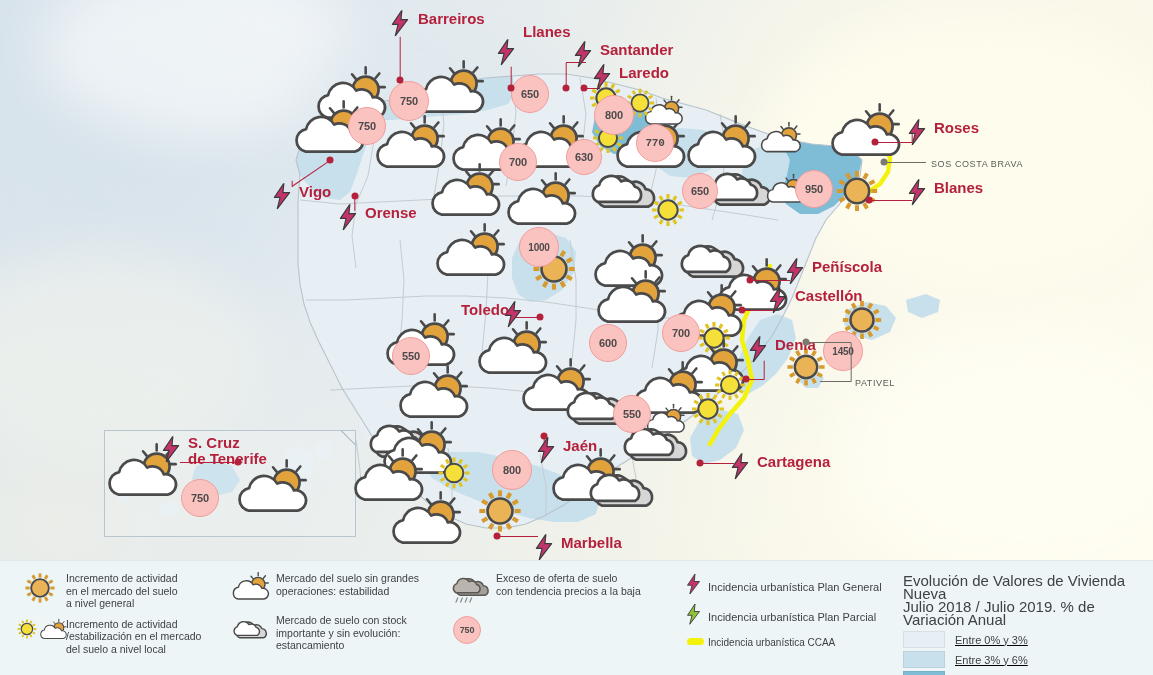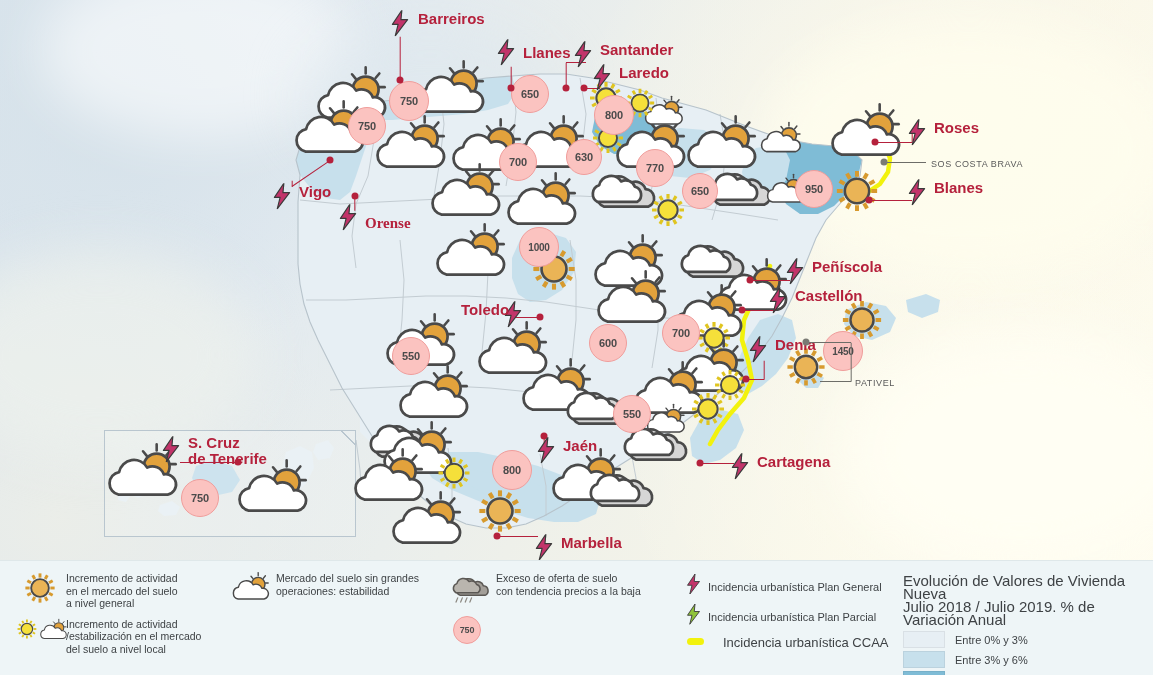--- a/index.html
+++ b/index.html
@@ -59,21 +59,21 @@
   #legend{
     position:absolute;left:0;top:560px;width:1153px;height:115px;
     background:#eef5f7;border-top:1px solid #dfe8ea;border-bottom:3px solid #cfe0e4;
   }
   .lg-col{position:absolute;top:10px;}
   .lg-row{display:flex;align-items:flex-start;margin-bottom:7px;}
   .lg-ico{flex:0 0 auto;display:flex;align-items:center;justify-content:center;}
   .lg-txt{font-size:10.5px;line-height:12.5px;color:#3e4245;padding-top:1px;}
   .lg-line{display:block;}
   .scale-title{font-size:15px;line-height:13px;color:#3e4245;margin-bottom:5px;}
-  .scale-row{display:flex;align-items:center;margin-bottom:3px;}
+  .scale-row{display:flex;align-items:center;margin-bottom:3px;text-decoration:underline;}
   .swatch{width:40px;height:15px;margin-right:10px;border:1px solid rgba(0,0,0,.06);}
   .scale-lbl{font-size:11px;color:#3e4245;}
   .bolt-row{display:flex;align-items:center;margin-bottom:6px;}
   .bolt-row .lg-txt{font-size:11px;}
 </style>
 </head>
 <body>
 
 <div id="stage">
 
@@ -746,21 +746,21 @@
     <path d="M18,70 a15,15 0 0 1 0.5,-29.5 a20,20 0 0 1 37,-6 a16,16 0 0 1 22,9 a13,13 0 0 1 5,26.5 Z" fill="#ffffff" stroke="#4a4a4a" stroke-width="3.6" stroke-linejoin="round"></path>
   </svg></div>
     </div>
   <div id="value-layer">
       <div class="val" style="left: 409px; top: 101px; width: 38px; height: 38px; font-size: 11px;">750</div>
       <div class="val" style="left: 367px; top: 126px; width: 36px; height: 36px; font-size: 11px;">750</div>
       <div class="val" style="left: 530px; top: 94px; width: 36px; height: 36px; font-size: 11px;">650</div>
       <div class="val" style="left: 614px; top: 115px; width: 38px; height: 38px; font-size: 11px;">800</div>
       <div class="val" style="left: 518px; top: 162px; width: 36px; height: 36px; font-size: 11px;">700</div>
       <div class="val" style="left: 584px; top: 157px; width: 34px; height: 34px; font-size: 11px;">630</div>
-      <div class="val" style="left: 655px; top: 168px; width: 36px; height: 36px; font-size: 11px;">770</div>
+      <div class="val" style="left: 655px; top: 143px; width: 36px; height: 36px; font-size: 11px; font-family: Liberation Mono, monospace;">770</div>
       <div class="val" style="left: 700px; top: 191px; width: 34px; height: 34px; font-size: 11px;">650</div>
       <div class="val" style="left: 814px; top: 189px; width: 36px; height: 36px; font-size: 11px;">950</div>
       <div class="val" style="left: 539px; top: 247px; width: 38px; height: 38px; font-size: 10px;">1000</div>
       <div class="val" style="left: 411px; top: 356px; width: 36px; height: 36px; font-size: 11px;">550</div>
       <div class="val" style="left: 608px; top: 343px; width: 36px; height: 36px; font-size: 11px;">600</div>
       <div class="val" style="left: 681px; top: 333px; width: 36px; height: 36px; font-size: 11px;">700</div>
       <div class="val" style="left: 843px; top: 351px; width: 38px; height: 38px; font-size: 10px;">1450</div>
       <div class="val" style="left: 632px; top: 414px; width: 36px; height: 36px; font-size: 11px;">550</div>
       <div class="val" style="left: 512px; top: 470px; width: 38px; height: 38px; font-size: 11px;">800</div>
       <div class="val" style="left: 200px; top: 498px; width: 36px; height: 36px; font-size: 11px;">750</div>
@@ -770,21 +770,21 @@
       <div class="dot" style="left: 400px; top: 80px;"></div>
       <div class="ic" style="left: 400px; top: 25px;"><svg width="19" height="25.650000000000002" viewBox="0 0 20 27">
     <path d="M12,0 L2,15 L8,15 L5,27 L18,10 L11,10 Z" fill="#c2346a" stroke="#3a3a3a" stroke-width="1.2" stroke-linejoin="round"></path>
   </svg></div>
       <div class="lbl" style="left: 418px; top: 11px; text-align: center;">Barreiros</div>
       <div class="lead" style="left: 511px; top: 66px; width: 22px; transform: rotate(1.5708rad);"></div>
       <div class="dot" style="left: 511px; top: 88px;"></div>
       <div class="ic" style="left: 506px; top: 54px;"><svg width="19" height="25.650000000000002" viewBox="0 0 20 27">
     <path d="M12,0 L2,15 L8,15 L5,27 L18,10 L11,10 Z" fill="#c2346a" stroke="#3a3a3a" stroke-width="1.2" stroke-linejoin="round"></path>
   </svg></div>
-      <div class="lbl" style="left: 523px; top: 45px;">Llanes</div>
+      <div class="lbl" style="left: 523px; top: 24px;">Llanes</div>
       <div class="lead" style="left: 566px; top: 62px; width: 26px; transform: rotate(1.5708rad);"></div>
       <div class="lead" style="left: 566px; top: 62px; width: 20px; transform: rotate(0rad);"></div>
       <div class="dot" style="left: 566px; top: 88px;"></div>
       <div class="ic" style="left: 583px; top: 56px;"><svg width="19" height="25.650000000000002" viewBox="0 0 20 27">
     <path d="M12,0 L2,15 L8,15 L5,27 L18,10 L11,10 Z" fill="#c2346a" stroke="#3a3a3a" stroke-width="1.2" stroke-linejoin="round"></path>
   </svg></div>
       <div class="lbl" style="left: 600px; top: 42px;">Santander</div>
       <div class="lead" style="left: 584px; top: 88px; width: 16px; transform: rotate(0rad);"></div>
       <div class="dot" style="left: 584px; top: 88px;"></div>
       <div class="ic" style="left: 602px; top: 79px;"><svg width="19" height="25.650000000000002" viewBox="0 0 20 27">
@@ -809,21 +809,21 @@
       <div class="dot" style="left: 330px; top: 160px;"></div>
       <div class="ic" style="left: 282px; top: 198px;"><svg width="19" height="25.650000000000002" viewBox="0 0 20 27">
     <path d="M12,0 L2,15 L8,15 L5,27 L18,10 L11,10 Z" fill="#c2346a" stroke="#3a3a3a" stroke-width="1.2" stroke-linejoin="round"></path>
   </svg></div>
       <div class="lbl" style="left: 299px; top: 184px;">Vigo</div>
       <div class="lead" style="left: 355px; top: 210px; width: 14px; transform: rotate(-1.5708rad);"></div>
       <div class="dot" style="left: 355px; top: 196px;"></div>
       <div class="ic" style="left: 348px; top: 219px;"><svg width="19" height="25.650000000000002" viewBox="0 0 20 27">
     <path d="M12,0 L2,15 L8,15 L5,27 L18,10 L11,10 Z" fill="#c2346a" stroke="#3a3a3a" stroke-width="1.2" stroke-linejoin="round"></path>
   </svg></div>
-      <div class="lbl" style="left: 365px; top: 216px; font-family: Liberation Serif, serif;">Orense</div>
+      <div class="lbl" style="left: 365px; top: 205px;">Orense</div>
       <div class="lead" style="left: 750px; top: 280px; width: 40px; transform: rotate(0rad);"></div>
       <div class="dot" style="left: 750px; top: 280px;"></div>
       <div class="ic" style="left: 795px; top: 273px;"><svg width="19" height="25.650000000000002" viewBox="0 0 20 27">
     <path d="M12,0 L2,15 L8,15 L5,27 L18,10 L11,10 Z" fill="#c2346a" stroke="#3a3a3a" stroke-width="1.2" stroke-linejoin="round"></path>
   </svg></div>
       <div class="lbl" style="left: 812px; top: 259px;">Peñíscola</div>
       <div class="lead" style="left: 742px; top: 310px; width: 34px; transform: rotate(0rad);"></div>
       <div class="dot" style="left: 742px; top: 310px;"></div>
       <div class="ic" style="left: 778px; top: 302px;"><svg width="19" height="25.650000000000002" viewBox="0 0 20 27">
     <path d="M12,0 L2,15 L8,15 L5,27 L18,10 L11,10 Z" fill="#c2346a" stroke="#3a3a3a" stroke-width="1.2" stroke-linejoin="round"></path>
@@ -956,20 +956,33 @@
     </g>
     <circle cx="68" cy="33" r="17" fill="#e2a23c" stroke="#4a4a4a" stroke-width="3.6"></circle>
     <path d="M18,70 a15,15 0 0 1 0.5,-29.5 a20,20 0 0 1 37,-6 a16,16 0 0 1 22,9 a13,13 0 0 1 5,26.5 Z" fill="#ffffff" stroke="#4a4a4a" stroke-width="3.6" stroke-linejoin="round"></path>
   </svg></div>
           </div>
           <div class="lg-txt">
             <span class="lg-line">Mercado del suelo sin grandes</span>
             <span class="lg-line">operaciones: estabilidad</span>
           </div>
         </div>
+        <div class="lg-row">
+          <div class="lg-ico" style="width: 48px;">
+            <div style="width:42px;"><svg width="40" height="28" viewBox="0 0 100 70">
+    <path d="M22,62 a13,13 0 0 1 2,-25 a18,18 0 0 1 33,-6 a14,14 0 0 1 20,8 a12,12 0 0 1 4,23 Z" fill="#d6d6d6" stroke="#4a4a4a" stroke-width="3.6" stroke-linejoin="round"></path>
+    <path d="M14,56 a12,12 0 0 1 2,-22 a16,16 0 0 1 29,-5 a13,13 0 0 1 18,7 a11,11 0 0 1 3,20 Z" fill="#ffffff" stroke="#4a4a4a" stroke-width="3.6" stroke-linejoin="round"></path>
+  </svg></div>
+          </div>
+          <div class="lg-txt">
+            <span class="lg-line">Mercado de suelo con stock</span>
+            <span class="lg-line">importante y sin evolución:</span>
+            <span class="lg-line">estancamiento</span>
+          </div>
+        </div>
       </div>
     <div class="lg-col" style="left:448px;width:230px;" id="lgc3">
         <div class="lg-row">
           <div class="lg-ico" style="width: 48px;">
             <div style="width:42px;"><svg width="42" height="34.44" viewBox="0 0 100 82">
     <path d="M22,58 a13,13 0 0 1 2,-25 a18,18 0 0 1 33,-6 a14,14 0 0 1 20,8 a12,12 0 0 1 4,23 Z" fill="#a39f99" stroke="#5b5854" stroke-width="3.6" stroke-linejoin="round"></path>
     <path d="M12,52 a12,12 0 0 1 2,-22 a16,16 0 0 1 29,-5 a13,13 0 0 1 18,7 a11,11 0 0 1 3,20 Z" fill="#b9b5ae" stroke="#5b5854" stroke-width="3.6" stroke-linejoin="round"></path>
     <g stroke="#8d8982" stroke-width="3" stroke-linecap="round">
       <line x1="16" y1="64" x2="12" y2="74"></line>
       <line x1="27" y1="64" x2="23" y2="74"></line>
@@ -1001,21 +1014,21 @@
         <div class="bolt-row">
           <div style="width: 22px;"><svg width="15" height="20.25" viewBox="0 0 20 27">
     <path d="M12,0 L2,15 L8,15 L5,27 L18,10 L11,10 Z" fill="#8fc33a" stroke="#3a3a3a" stroke-width="1.2" stroke-linejoin="round"></path>
   </svg></div>
           <div class="lg-txt" style="font-size: 11px; padding-top: 2px;">Incidencia urbanística Plan Parcial</div>
         </div>
         <div class="bolt-row">
           <div style="width: 22px;">
             <div style="width:17px;height:7px;border-radius:4px;background:#f2f20d;margin-left:1px;"></div>
           </div>
-          <div class="lg-txt" style="font-size: 13px; padding-top: 2px; margin-left: 15px;">Incidencia urbanística CCAA</div>
+          <div class="lg-txt" style="font-size: 10px; padding-top: 2px;">Incidencia urbanística CCAA</div>
         </div>
       </div>
     <div class="lg-col" style="left:903px;width:250px;top:13px;">
       <div class="scale-title">
         <span class="lg-line">Evolución de Valores de Vivienda Nueva</span>
         <span class="lg-line">Julio 2018 / Julio 2019. % de Variación Anual</span>
       </div>
       <div id="scale-rows">
           <div class="scale-row">
             <div class="swatch" style="background: rgb(231, 239, 244);"></div>

